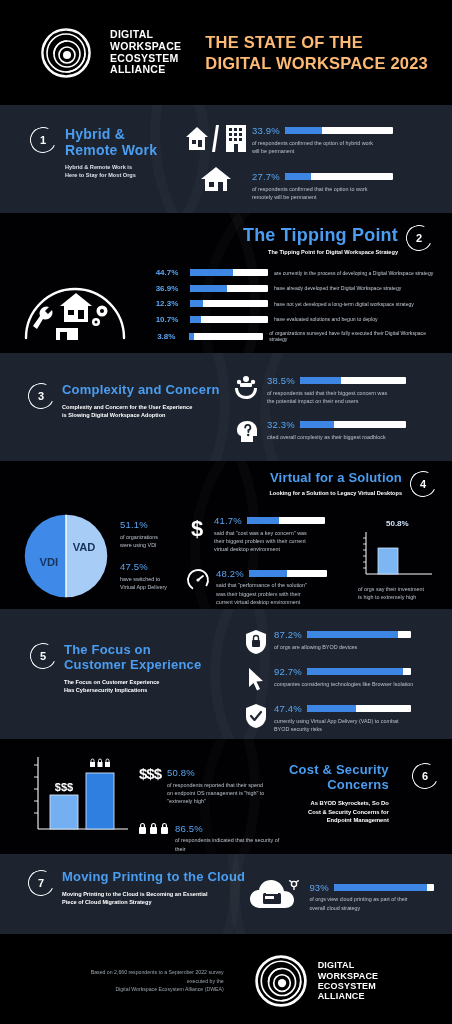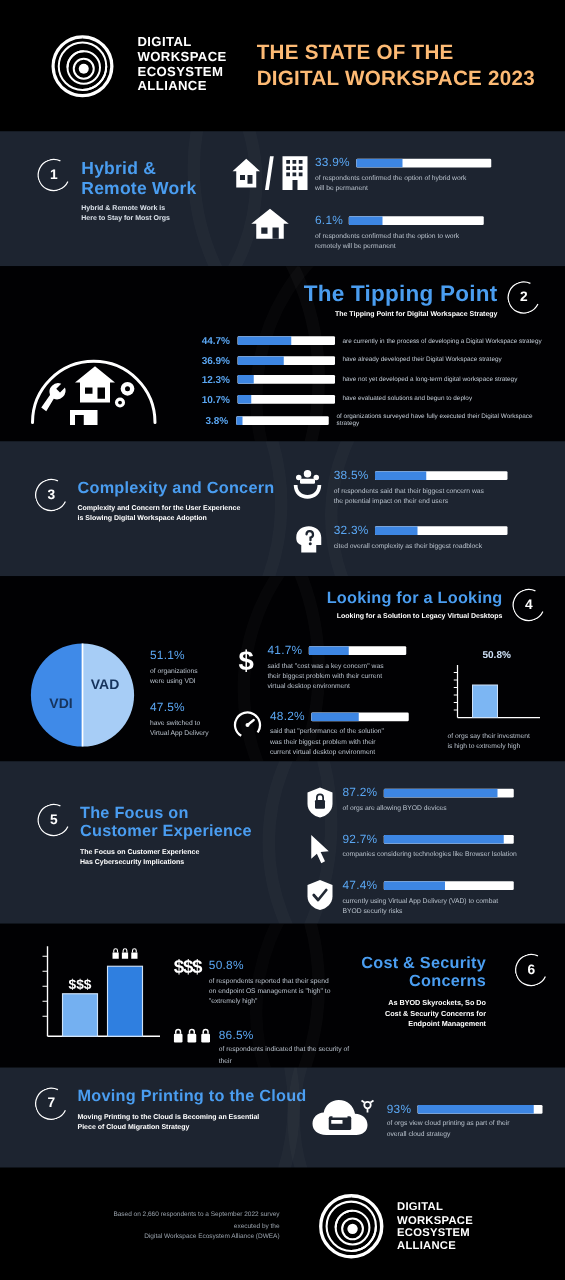--- a/index.html
+++ b/index.html
@@ -67,21 +67,21 @@
   
   .s2 { height:140px; padding:12px 14px 0 0; }
   .s2-head { display:flex; align-items:flex-start; justify-content:flex-end; gap:8px; padding-right:6px; }
   .s2-head-txt { text-align:right; }
   .s2-title { font-size:18px;text-align:center; }
   .s2-sub { font-size:5.6px; margin-top:4px; }
   .s2-body { display:flex; align-items:center; margin-top:10px; }
   .s2-gauge { width:150px; display:flex; justify-content:center; }
   .s2-list { flex:1; display:flex; flex-direction:column; gap:6.5px; }
   .s2-row { display:flex; align-items:center; gap:6px; }
-  .s2-pct { width:34px; text-align:right; color:#5aa6f2; font-weight:bold; font-size:8px; }
+  .s2-pct { width:34px; text-align:center; color:#5aa6f2; font-weight:bold; font-size:8px; }
   .s2-bar { width:78px; }
   .s2-txt { color:#c3ccd6; font-size:5.1px; }
 
   
   .s3 { height:108px; padding:18px 16px 0 28px; display:flex; }
   .s3-left { width:205px; display:flex; gap:8px; padding-top:12px; }
   .s3-title { font-size:13px; }
   .s3-sub { font-size:5.6px; margin-top:5px; line-height:1.45; }
   .s3-right { flex:1; display:flex; flex-direction:column; gap:14px; padding-top:4px; }
   .s3-item { display:flex; gap:8px; align-items:flex-start; }
@@ -221,21 +221,21 @@
             <div class="bar-fill" style="width:34%"></div>
           </div>
         </div>
         <div class="stat-desc">
           <div>of respondents confirmed the option of hybrid work</div>
           <div>will be permanent</div>
         </div>
       </div>
       <div>
         <div class="row">
-          <div class="stat-pct">6.1%</div>
+          <div class="stat-pct">27.7%</div>
           <div class="bar-track" style="width:108px;">
             <div class="bar-fill" style="width:24.5%"></div>
           </div>
         </div>
         <div class="stat-desc">
           <div>of respondents confirmed that the option to work</div>
           <div>remotely will be permanent</div>
         </div>
       </div>
     </div>
@@ -377,21 +377,21 @@
       </div>
     </div>
   </div>
 
   <div class="band black s4">
     <div class="swirl" style="width:430px;height:430px;left:-170px;top:-140px;border-color:rgba(255,255,255,0.028);"></div>
     <div class="swirl" style="width:340px;height:340px;left:190px;top:-80px;border-color:rgba(255,255,255,0.022);"></div>
 
     <div class="s4-head">
       <div style="text-align:right">
-        <div class="hdr-title s4-title">Looking for a Looking</div>
+        <div class="hdr-title s4-title">Virtual for a Solution</div>
         <div class="hdr-sub s4-sub">Looking for a Solution to Legacy  Virtual Desktops</div>
       </div>
       <div class="num-badge">
         <span>4</span>
       </div>
     </div>
 
     <div class="s4-body">
       <div class="s4-pie">
         <svg width="86" height="86" viewBox="0 0 100 100">

